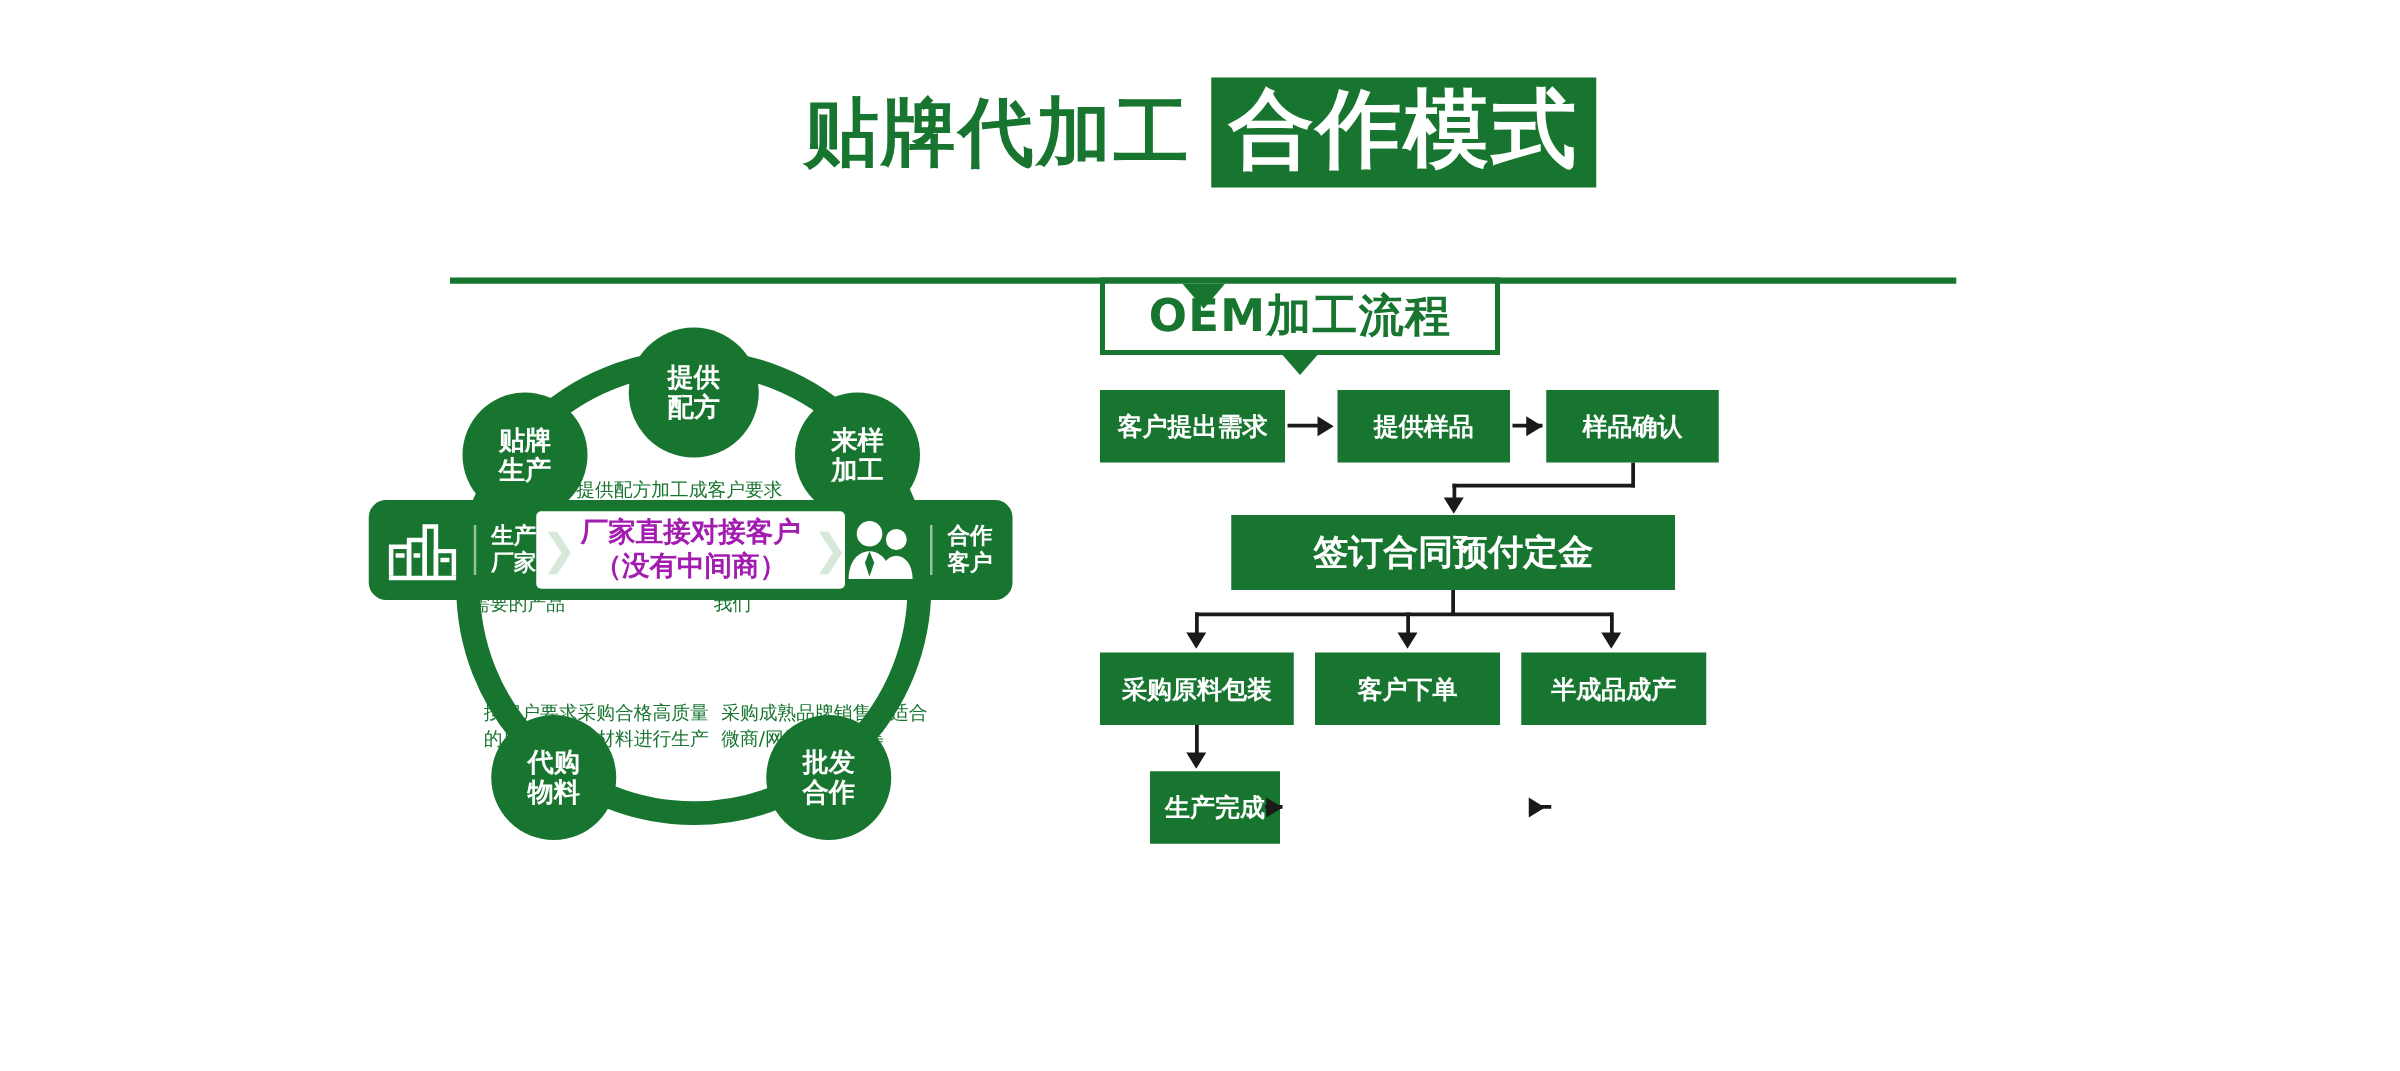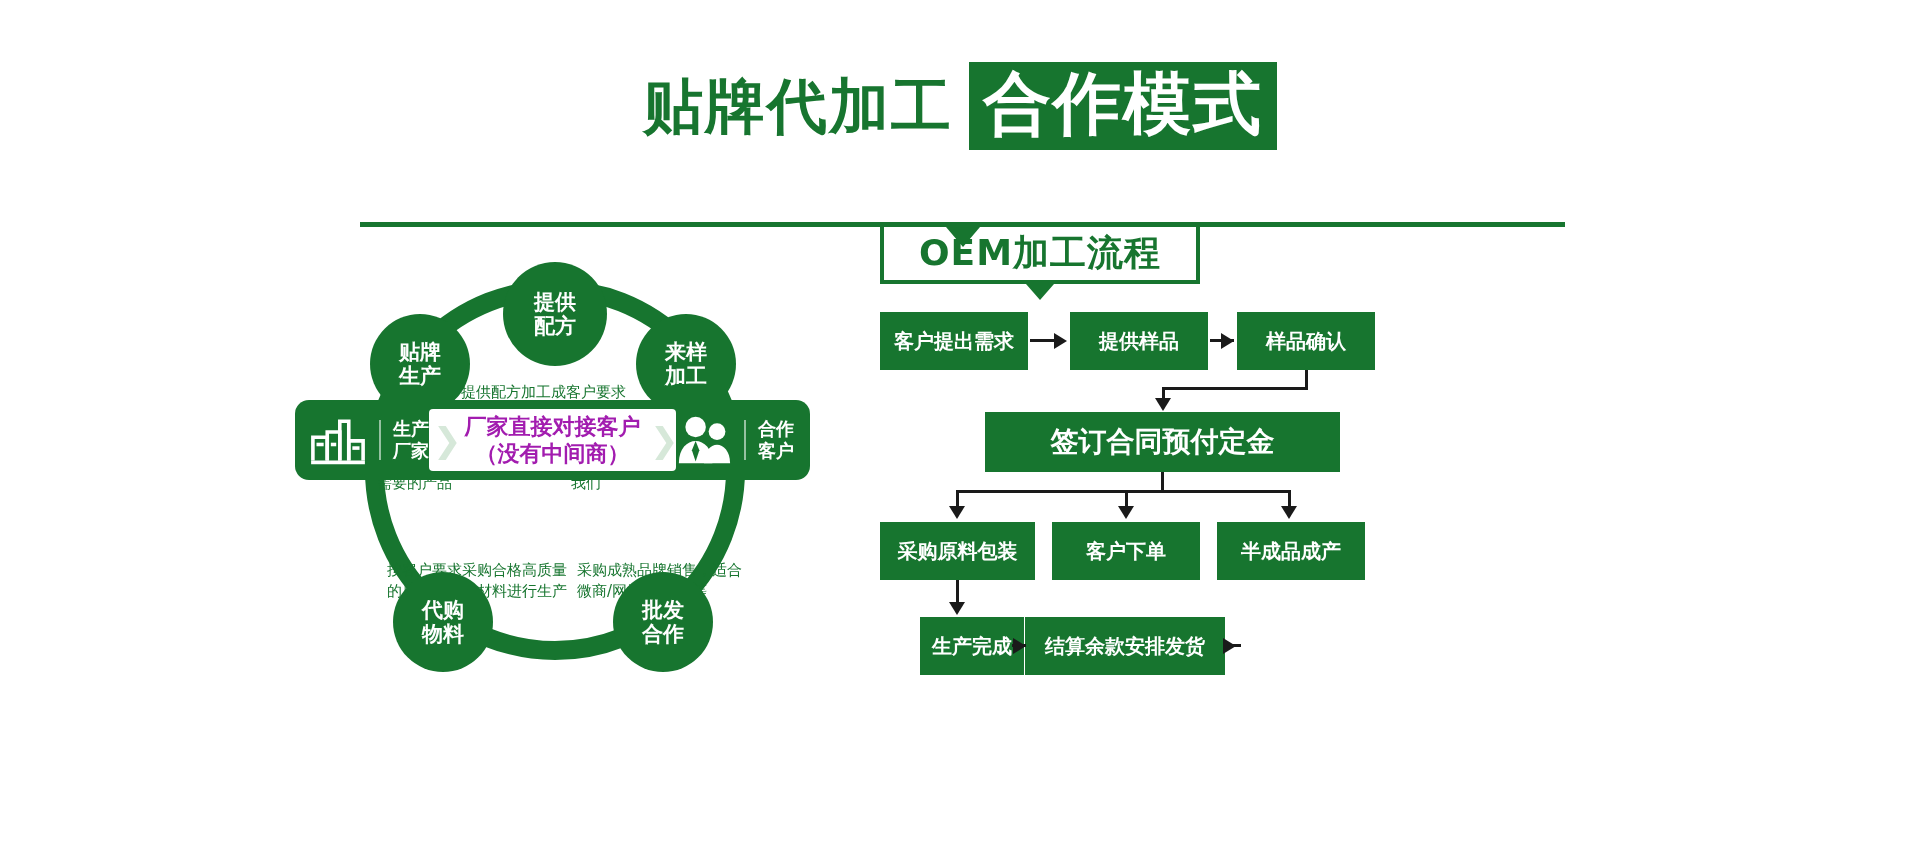--- a/index.html
+++ b/index.html
@@ -324,21 +324,20 @@
     <div class="arrow-d" style="left:401px; top:234px;"></div>
 
     <div class="fbox small b-r3c1">采购原料包装</div>
     <div class="fbox small b-r3c3">半成品成产</div>
     <div class="fbox small b-r3c2">客户下单</div>
 
     <div class="conn conn-v" style="left:76px; top:308px; height:24px;"></div>
     <div class="arrow-d" style="left:69px; top:330px;"></div>
 
     <div class="fbox small b-r4c1">生产完成</div>
-    <div class="fbox small b-r4c2">结算余款安排发货</div>
 
     <div class="conn conn-h" style="left:132px; top:372px; width:14px;"></div>
     <div class="arrow-r" style="left:133px; top:366px;"></div>
     <div class="conn conn-h" style="left:347px; top:372px; width:14px;"></div>
     <div class="arrow-r" style="left:343px; top:366px;"></div>
 
   </div>
 
 </div>
 

